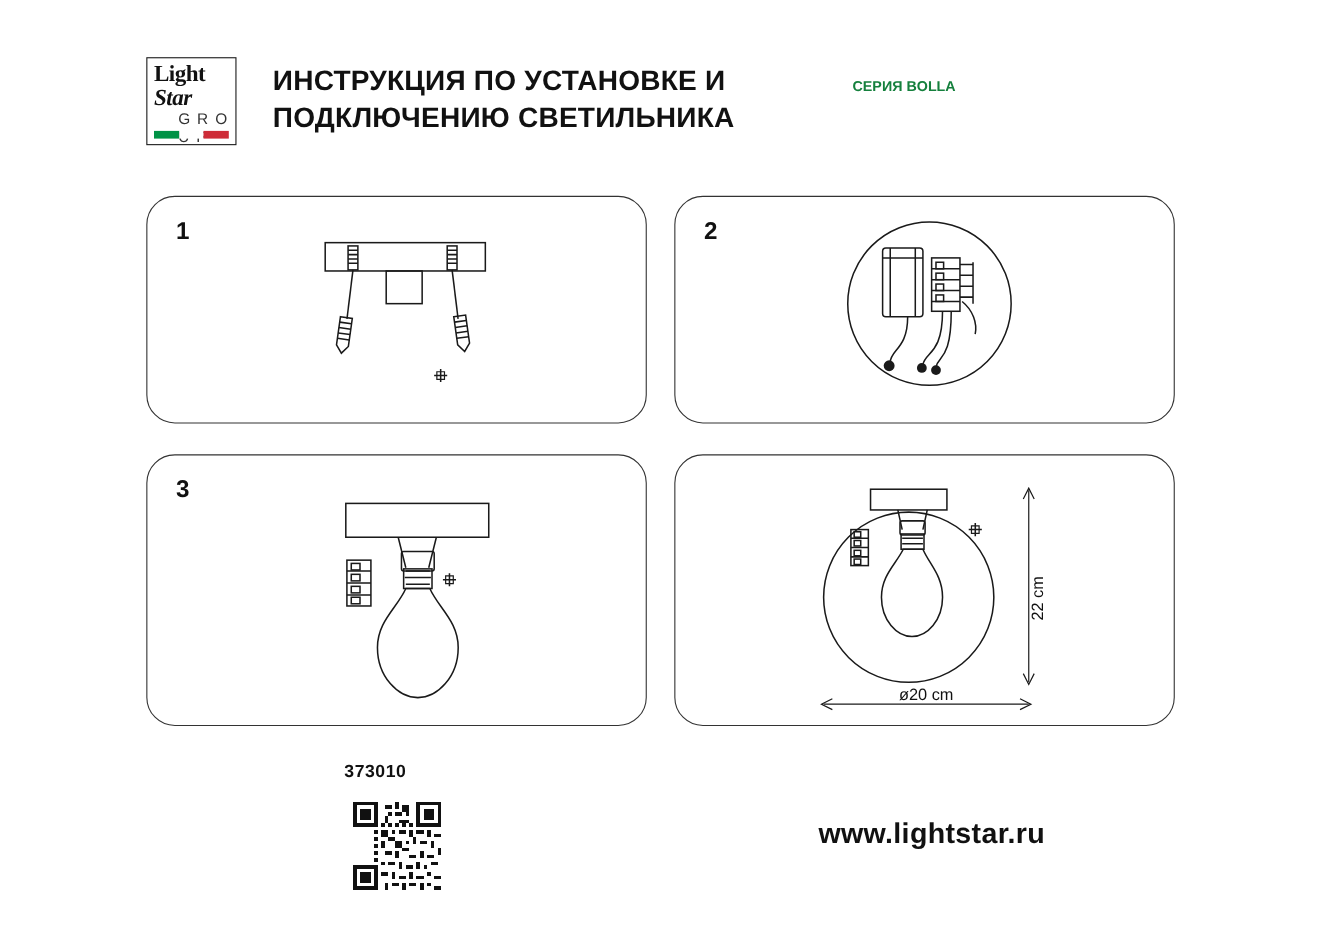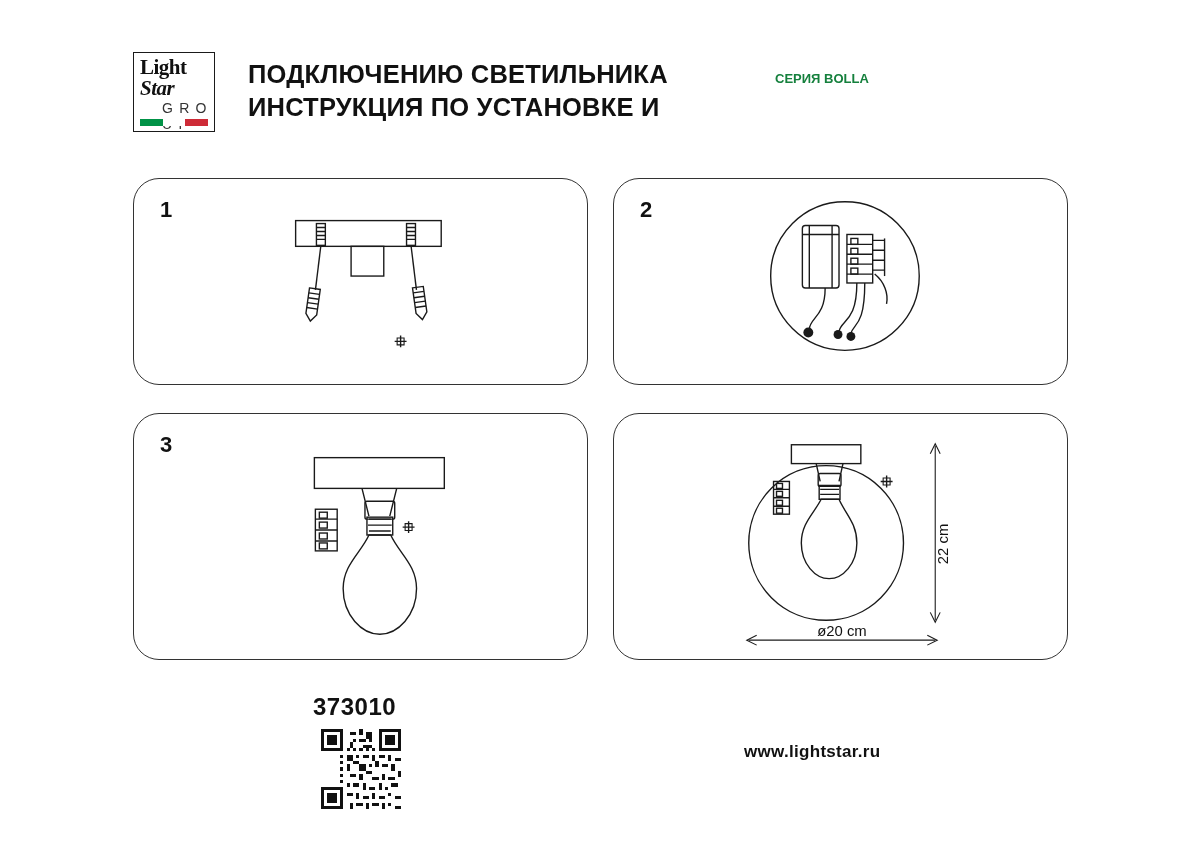--- a/index.html
+++ b/index.html
@@ -118,38 +118,38 @@
     position: absolute;
     inset: 0;
   }
   .art-wrap svg { display: block; width: 100%; height: 100%; }
 
   
   .code-label {
     position: absolute;
     left: 313px;
     top: 693px;
-    font-size: 24px;
+    font-size: 16px;
     font-weight: bold;
     letter-spacing: 0.5px;
     color: #111111;
   }
   .qr {
     position: absolute;
     left: 313px;
     top: 729px;
     width: 96px;
     height: 80px;
   }
   .qr svg { display: block; }
   .site {
     position: absolute;
     left: 744px;
     top: 742px;
-    font-size: 17px;
+    font-size: 26px;
     font-weight: bold;
     letter-spacing: 0.3px;
     color: #111111;
   }
 </style>
 </head>
 <body>
 
 <div class="page">
 
@@ -162,22 +162,22 @@
       </div>
       <div class="logo-group">G R O U P</div>
       <div class="logo-flag">
         <i class="flag-g"></i>
           <i class="flag-w"></i>
           <i class="flag-r"></i>
       </div>
     </div>
 
     <div class="title">
+      <div>ИНСТРУКЦИЯ ПО УСТАНОВКЕ И</div>
       <div>ПОДКЛЮЧЕНИЮ СВЕТИЛЬНИКА</div>
-      <div>ИНСТРУКЦИЯ ПО УСТАНОВКЕ И</div>
     </div>
 
     <div class="meta">
       <div>СЕРИЯ BOLLA</div>
     </div>
   </div>
 
   <div class="panel" id="panel-1">
     <div class="step-num">1</div>
     <div class="art-wrap">

